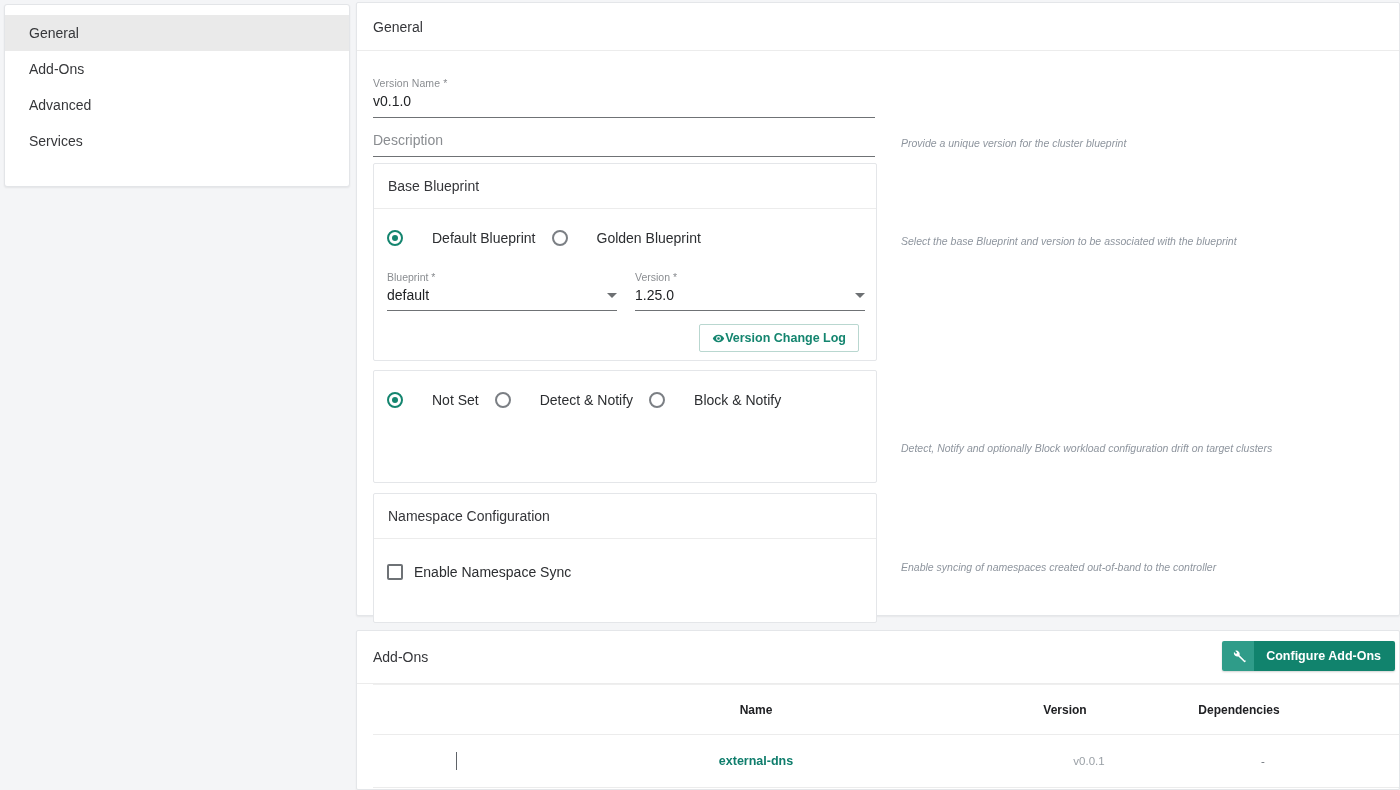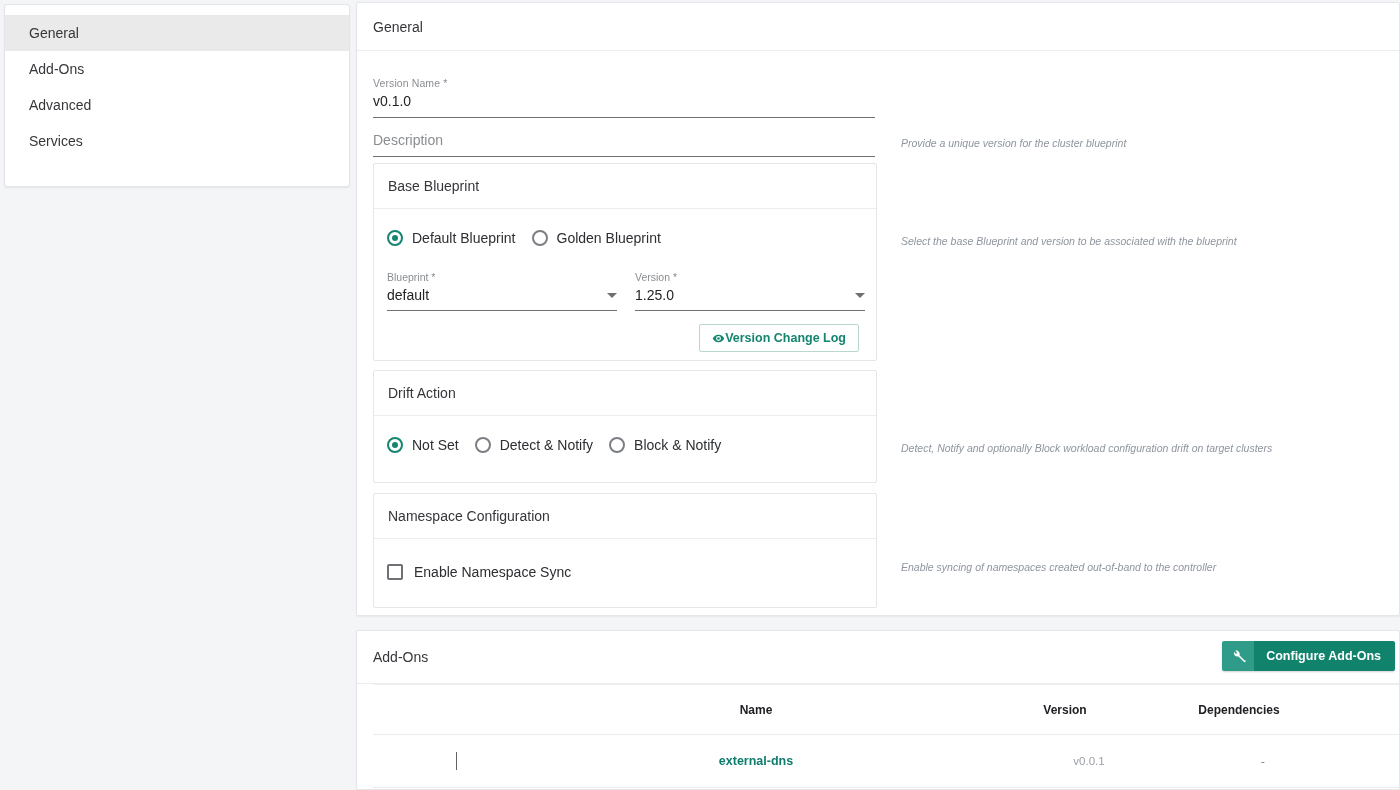--- a/index.html
+++ b/index.html
@@ -126,20 +126,21 @@
   
   .radio-row {
     display: flex; align-items: center;
     padding-left: 13px;
     gap: 0px;
   }
   .radio-opt {
     display: flex; align-items: center;
     cursor: pointer;
     margin-right: 16px;
+    gap: 20px;
   }
   .radio {
     width: 16px; height: 16px;
     border-radius: 50%;
     border: 2px solid #7b7f84;
     display: inline-block;
     position: relative;
     flex: 0 0 auto;
   }
   .radio.sel { border-color: #14856f; }
@@ -364,41 +365,40 @@
                 <path fill="#14856f" d="M12 5C6.5 5 2.7 9.1 1.5 12c1.2 2.9 5 7 10.5 7s9.3-4.1 10.5-7C21.3 9.1 17.5 5 12 5zm0 11.5A4.5 4.5 0 1 1 16.5 12 4.5 4.5 0 0 1 12 16.5zm0-7a2.5 2.5 0 1 0 2.5 2.5A2.5 2.5 0 0 0 12 9.5z"></path>
               </svg>
               <span>Version Change Log</span>
             </div>
 
           </div>
         </div>
         <div class="helper" style="top:183px;">Select the base Blueprint and version to be associated with the blueprint</div>
 
         <div class="panel" style="top:319px; height:113px;">
-          <div class="panel-head">Drift Action</div>
           <div class="panel-body" style="height:67px;">
             <div class="radio-row" style="padding-top:21px;">
               <div class="radio-opt">
                 <span class="radio sel"></span>
                 <span class="radio-label">Not Set</span>
               </div>
               <div class="radio-opt">
                 <span class="radio"></span>
                 <span class="radio-label">Detect &amp; Notify</span>
               </div>
               <div class="radio-opt">
                 <span class="radio"></span>
                 <span class="radio-label">Block &amp; Notify</span>
               </div>
             </div>
           </div>
         </div>
         <div class="helper" style="top:390px;">Detect, Notify and optionally Block workload configuration drift on target clusters</div>
 
-        <div class="panel" style="top:442px; height:115px;">
+        <div class="panel" style="top:442px; height:130px;">
           <div class="panel-head">Namespace Configuration</div>
           <div class="panel-body" style="height:73px;">
             <div class="check-row" style="padding-top:25px;">
               <span class="checkbox"></span>
               <span class="check-label">Enable Namespace Sync</span>
             </div>
           </div>
         </div>
         <div class="helper" style="top:509px;">Enable syncing of namespaces created out-of-band to the controller</div>
 

